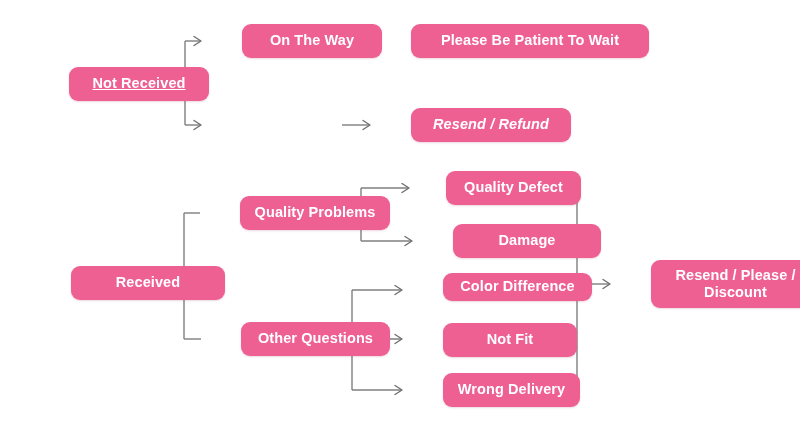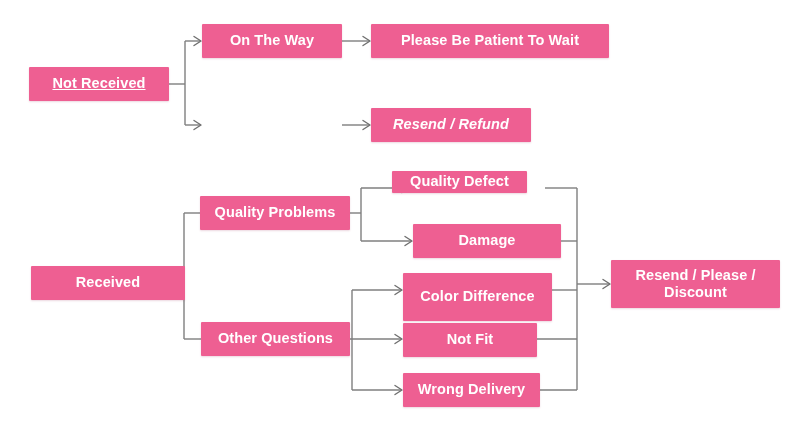--- a/index.html
+++ b/index.html
@@ -38,32 +38,33 @@
     stroke: #6f6f6f;
     stroke-width: 1.4;
     fill: none;
     stroke-linecap: round;
     stroke-linejoin: round;
   }
   .node {
     position: absolute;
     box-sizing: border-box;
     background: #ee5f92;
-    border-radius: 1px;
+    border-radius: 9px;
     color: #ffffff;
     display: flex;
     align-items: center;
     justify-content: center;
     text-align: center;
     font-weight: 700;
     font-size: 14.5px;
     letter-spacing: 0.1px;
     line-height: 1.18;
     padding: 0 14px;
     box-shadow: 0 1px 2px rgba(160, 60, 100, 0.20);
+    margin-left: 40px;
     -webkit-font-smoothing: antialiased;
   }
   .node-label {
     display: block;
     white-space: pre-line;
   }
 </style>
 </head>
 <body>
 
@@ -152,29 +153,29 @@
   </div>
 
   <div class="node" style="left:200px; top:196px; width:150px; height:34px;">
     <span class="node-label">Quality Problems</span>
   </div>
 
   <div class="node" style="left:201px; top:322px; width:149px; height:34px;">
     <span class="node-label">Other Questions</span>
   </div>
 
-  <div class="node" style="left:392px; top:171px; width:135px; height:22px;">
+  <div class="node" style="left:406px; top:171px; width:135px; height:34px;">
     <span class="node-label">Quality Defect</span>
   </div>
 
   <div class="node" style="left:413px; top:224px; width:148px; height:34px;">
     <span class="node-label">Damage</span>
   </div>
 
-  <div class="node" style="left:403px; top:273px; width:149px; height:48px;">
+  <div class="node" style="left:403px; top:273px; width:149px; height:28px;">
     <span class="node-label">Color Difference</span>
   </div>
 
   <div class="node" style="left:403px; top:323px; width:134px; height:34px;">
     <span class="node-label">Not Fit</span>
   </div>
 
   <div class="node" style="left:403px; top:373px; width:137px; height:34px;">
     <span class="node-label">Wrong Delivery</span>
   </div>

